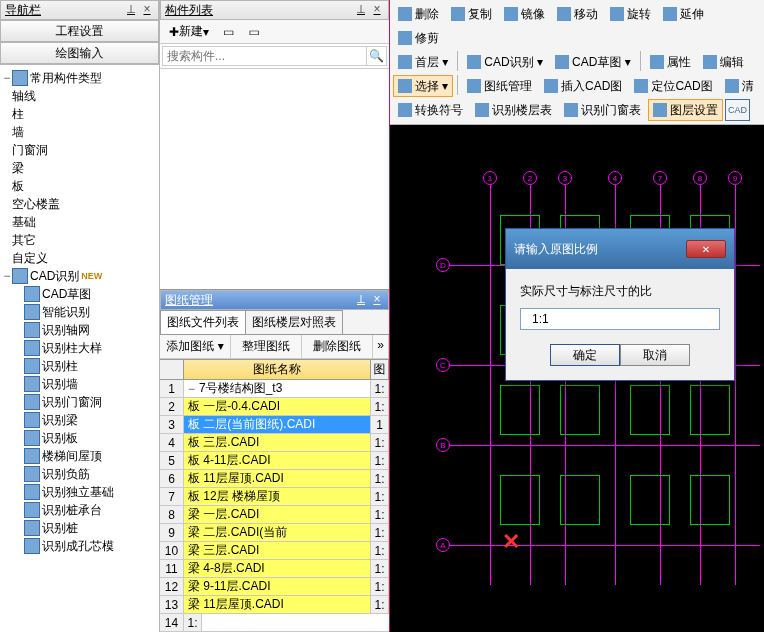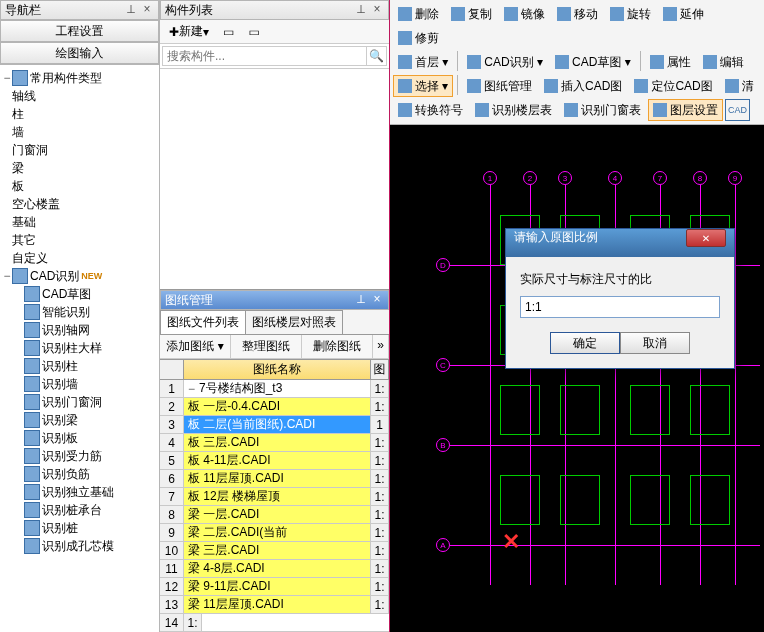--- a/index.html
+++ b/index.html
@@ -1,19 +1,19 @@
 <!DOCTYPE html>
 <html><head>
 <meta charset="utf-8">
 <style>
 *{box-sizing:border-box;margin:0;padding:0;font-family:"Microsoft YaHei",SimSun,sans-serif;font-size:12px;}
 body{width:764px;height:632px;overflow:hidden;background:#fff;display:flex;position:relative;}
 .col{display:flex;flex-direction:column;}
 .row{display:flex;flex-direction:row;align-items:center;}
-.panel-header{background:linear-gradient(#f4f4f4,#e4e4e4);border:1px solid #b5b5b5;height:20px;display:flex;align-items:center;padding:0 4px;justify-content:space-between;}
+.panel-header{background:linear-gradient(#f4f4f4,#e4e4e4);border:1px solid #b5b5b5;height:20px;display:flex;align-items:center;padding:0 4px;justify-content:space-between;text-decoration:underline;}
 .panel-header .pbtn{width:14px;height:14px;margin-left:2px;text-align:center;line-height:12px;color:#555;cursor:pointer;}
 .sidebar{width:160px;border-right:1px solid #b5b5b5;height:100%;}
 .btn-bar{display:flex;flex-direction:column;}
 .btn-bar .bt{border:1px solid #b5b5b5;background:linear-gradient(#fdfdfd,#e6e6e6);height:22px;display:flex;align-items:center;justify-content:center;cursor:pointer;}
 .tree{flex:1;overflow:auto;padding:4px 2px;background:#fff;border-top:1px solid #b5b5b5;}
 .tn{display:flex;align-items:center;height:18px;white-space:nowrap;cursor:pointer;}
 .tn .tw{width:10px;text-align:center;color:#666;}
 .tn .ic{width:16px;height:16px;margin-right:2px;display:inline-block;background:#79a7d6;border:1px solid #3a6ea5;}
 .tn.lvl0{padding-left:0;}
 .tn.lvl1{padding-left:12px;}
@@ -41,24 +41,24 @@
 .gscale{width:18px;justify-content:center;background:#f0f0f0;}
 .canvas{flex:1;height:100%;display:flex;flex-direction:column;background:#000;}
 .ctbar{background:#f4f4f4;border-bottom:1px solid #b5b5b5;display:flex;flex-wrap:wrap;padding:2px;}
 .cbtn{display:flex;align-items:center;height:22px;padding:0 4px;margin:1px;cursor:pointer;border:1px solid transparent;white-space:nowrap;}
 .cbtn.sel{border:1px solid #f0a030;background:#fde8c4;font-family:Liberation Serif, serif;}
 .cbtn .ci{width:14px;height:14px;margin-right:3px;background:#6699cc;display:inline-block;}
 .sep{width:1px;height:20px;background:#b5b5b5;margin:1px 3px;}
 .drawing{flex:1;position:relative;overflow:hidden;}
 .gridline{position:absolute;background:#f0f;}
 .dialog{position:absolute;left:505px;top:228px;width:230px;background:#f0f0f0;border:1px solid #2b5797;box-shadow:3px 3px 12px rgba(0,0,0,0.5);}
-.dtitle{height:28px;background:linear-gradient(#5a9bd5,#3a6ea5);color:#fff;display:flex;align-items:flex-start;padding:0 8px;justify-content:space-between;}
+.dtitle{height:40px;background:linear-gradient(#5a9bd5,#3a6ea5);color:#fff;display:flex;align-items:center;padding:0 8px;justify-content:space-between;}
 .dclose{width:40px;height:18px;background:linear-gradient(#e07070,#c03030);border:1px solid #803030;border-radius:2px;color:#fff;display:flex;align-items:center;justify-content:center;cursor:pointer;font-size:10px;}
 .dbody{padding:14px;}
-.dinput{width:100%;height:22px;border:1px solid #7da2ce;padding:0 4px;margin-top:8px;background:#fff;color:#000;}
+.dinput{width:100%;height:22px;border:1px solid #7da2ce;padding:0 11px;margin-top:8px;background:#fff;color:#000;}
 .dbtns{display:flex;justify-content:center;margin-top:14px;}
 .dbtn{width:70px;height:22px;border:1px solid #888;background:linear-gradient(#fdfdfd,#e0e0e0);cursor:pointer;}
 .dbtn.primary{border:1px solid #2b5797;}
 .new-badge{color:#d08000;font-size:9px;font-weight:bold;margin-left:2px;}
 .redx{position:absolute;color:#f33;font-size:22px;font-weight:bold;}
 .bubble{position:absolute;width:14px;height:14px;border:1px solid #f0f;border-radius:50%;display:flex;align-items:center;justify-content:center;color:#f0f;font-size:8px;background:#000;}
 </style>
 </head>
 <body>
 
@@ -167,21 +167,21 @@
         <span>识别梁</span>
       </div>
       <div class="tn lvl1">
         <span class="tw"></span>
         <span class="ic"></span>
         <span>识别板</span>
       </div>
       <div class="tn lvl1">
         <span class="tw"></span>
         <span class="ic"></span>
-        <span>识别受力筋</span>
+        <span>楼梯间屋顶</span>
       </div>
       <div class="tn lvl1">
         <span class="tw"></span>
         <span class="ic"></span>
         <span>识别负筋</span>
       </div>
       <div class="tn lvl1">
         <span class="tw"></span>
         <span class="ic"></span>
         <span>识别独立基础</span>

